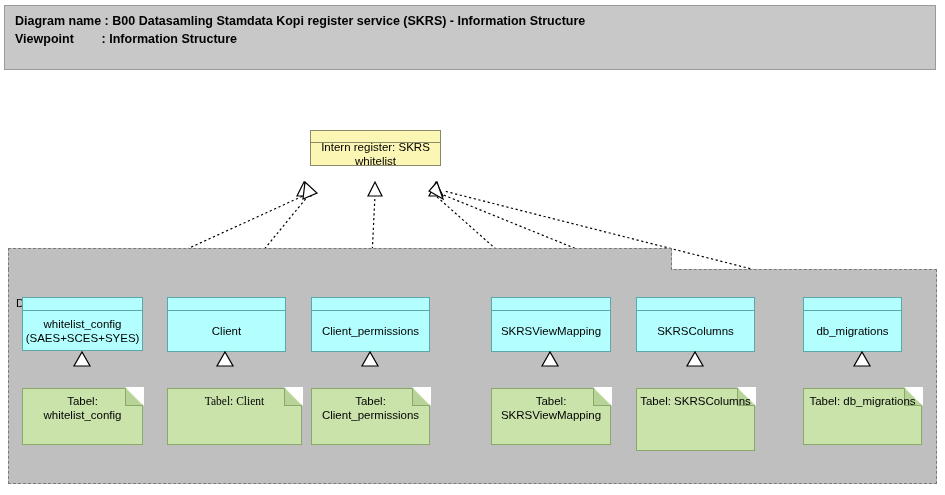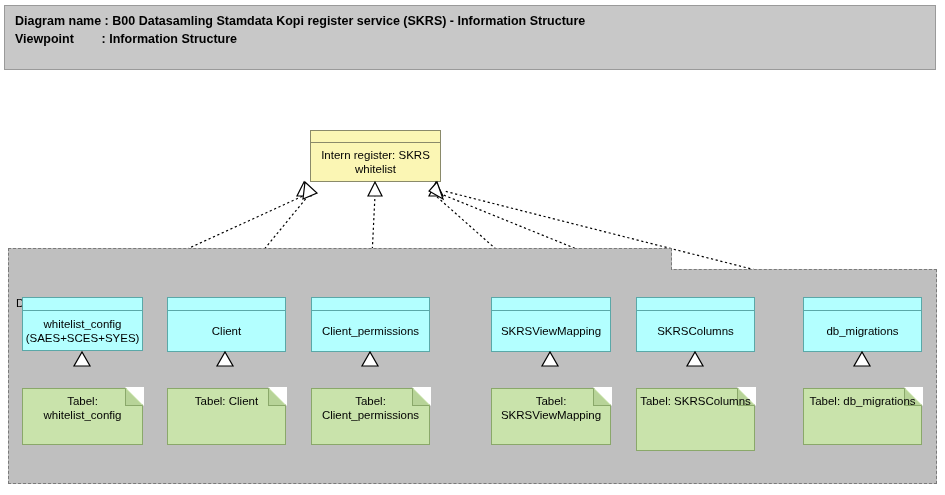--- a/index.html
+++ b/index.html
@@ -230,21 +230,21 @@
       <line x1="286" y1="325" x2="311" y2="325"></line>
       <line x1="611" y1="325" x2="636" y2="325"></line>
     </g>
   </svg>
 
   <div class="group-body"></div>
   <div class="group-tab"></div>
   <div class="group-seam"></div>
   <div class="group-tab-label" style="left:16px; top:251px;">DB: stamdata</div>
 
-  <div class="obj-yellow" style="left:310px; top:130px; width:131px; height:52px;">
+  <div class="obj-yellow" style="left:310px; top:130px; width:131px; height:36px;">
     <div class="hdr"></div>
     <div class="body">Intern register: SKRS
 whitelist</div>
   </div>
 
   <div class="obj-cyan two-line" style="left:22px; top:297px; width:121px; height:54px;">
     <div class="hdr"></div>
     <div class="body">whitelist_config
 (SAES+SCES+SYES)</div>
   </div>
@@ -262,34 +262,34 @@
   <div class="obj-cyan" style="left:491px; top:297px; width:120px; height:55px;">
     <div class="hdr"></div>
     <div class="body">SKRSViewMapping</div>
   </div>
 
   <div class="obj-cyan" style="left:636px; top:297px; width:119px; height:55px;">
     <div class="hdr"></div>
     <div class="body">SKRSColumns</div>
   </div>
 
-  <div class="obj-cyan" style="left:803px; top:297px; width:119px; height:55px;">
+  <div class="obj-cyan" style="left:803px; top:297px; width:99px; height:55px;">
     <div class="hdr"></div>
     <div class="body">db_migrations</div>
   </div>
 
   <div class="note-green" style="left:22px; top:388px; width:121px; height:57px;">
     <div class="shape"></div>
     <div class="corner-cut"></div>
     <div class="fold"></div>
     <div class="txt">Tabel:
 whitelist_config</div>
   </div>
 
-  <div class="note-green" style="left:167px; top:388px; width:119px; height:57px;">
+  <div class="note-green" style="left:167px; top:388px; width:135px; height:57px;font-family:Liberation Serif, serif;">
     <div class="shape"></div>
     <div class="corner-cut"></div>
     <div class="fold"></div>
     <div class="txt">Tabel: Client</div>
   </div>
 
   <div class="note-green" style="left:311px; top:388px; width:119px; height:57px;">
     <div class="shape"></div>
     <div class="corner-cut"></div>
     <div class="fold"></div>

